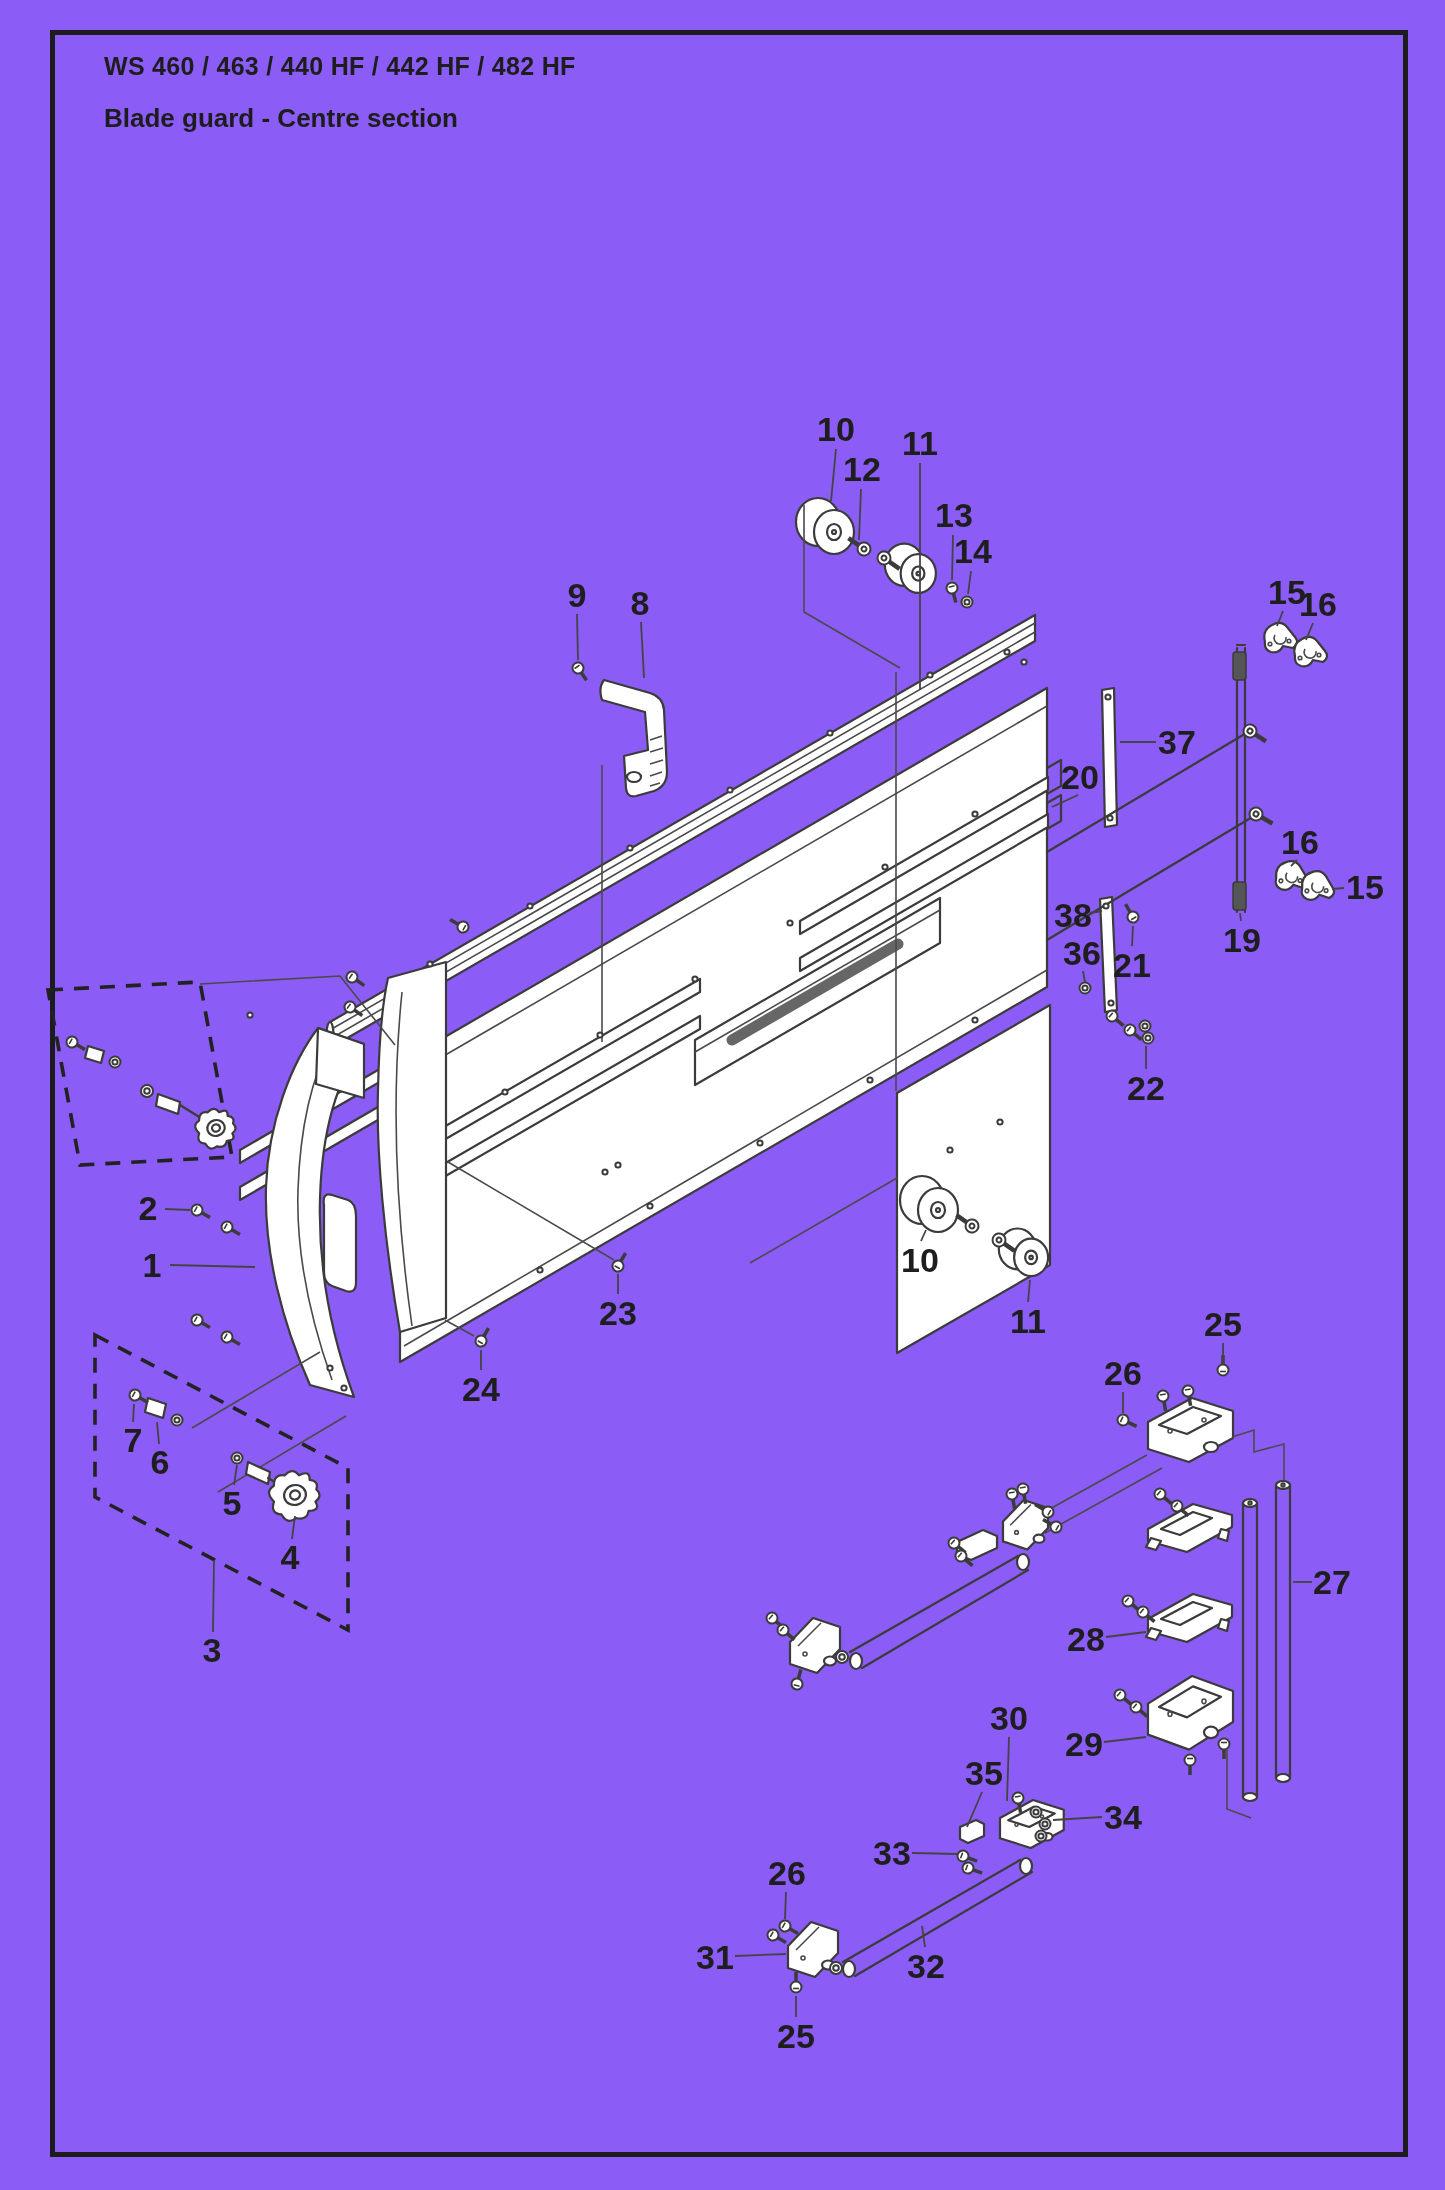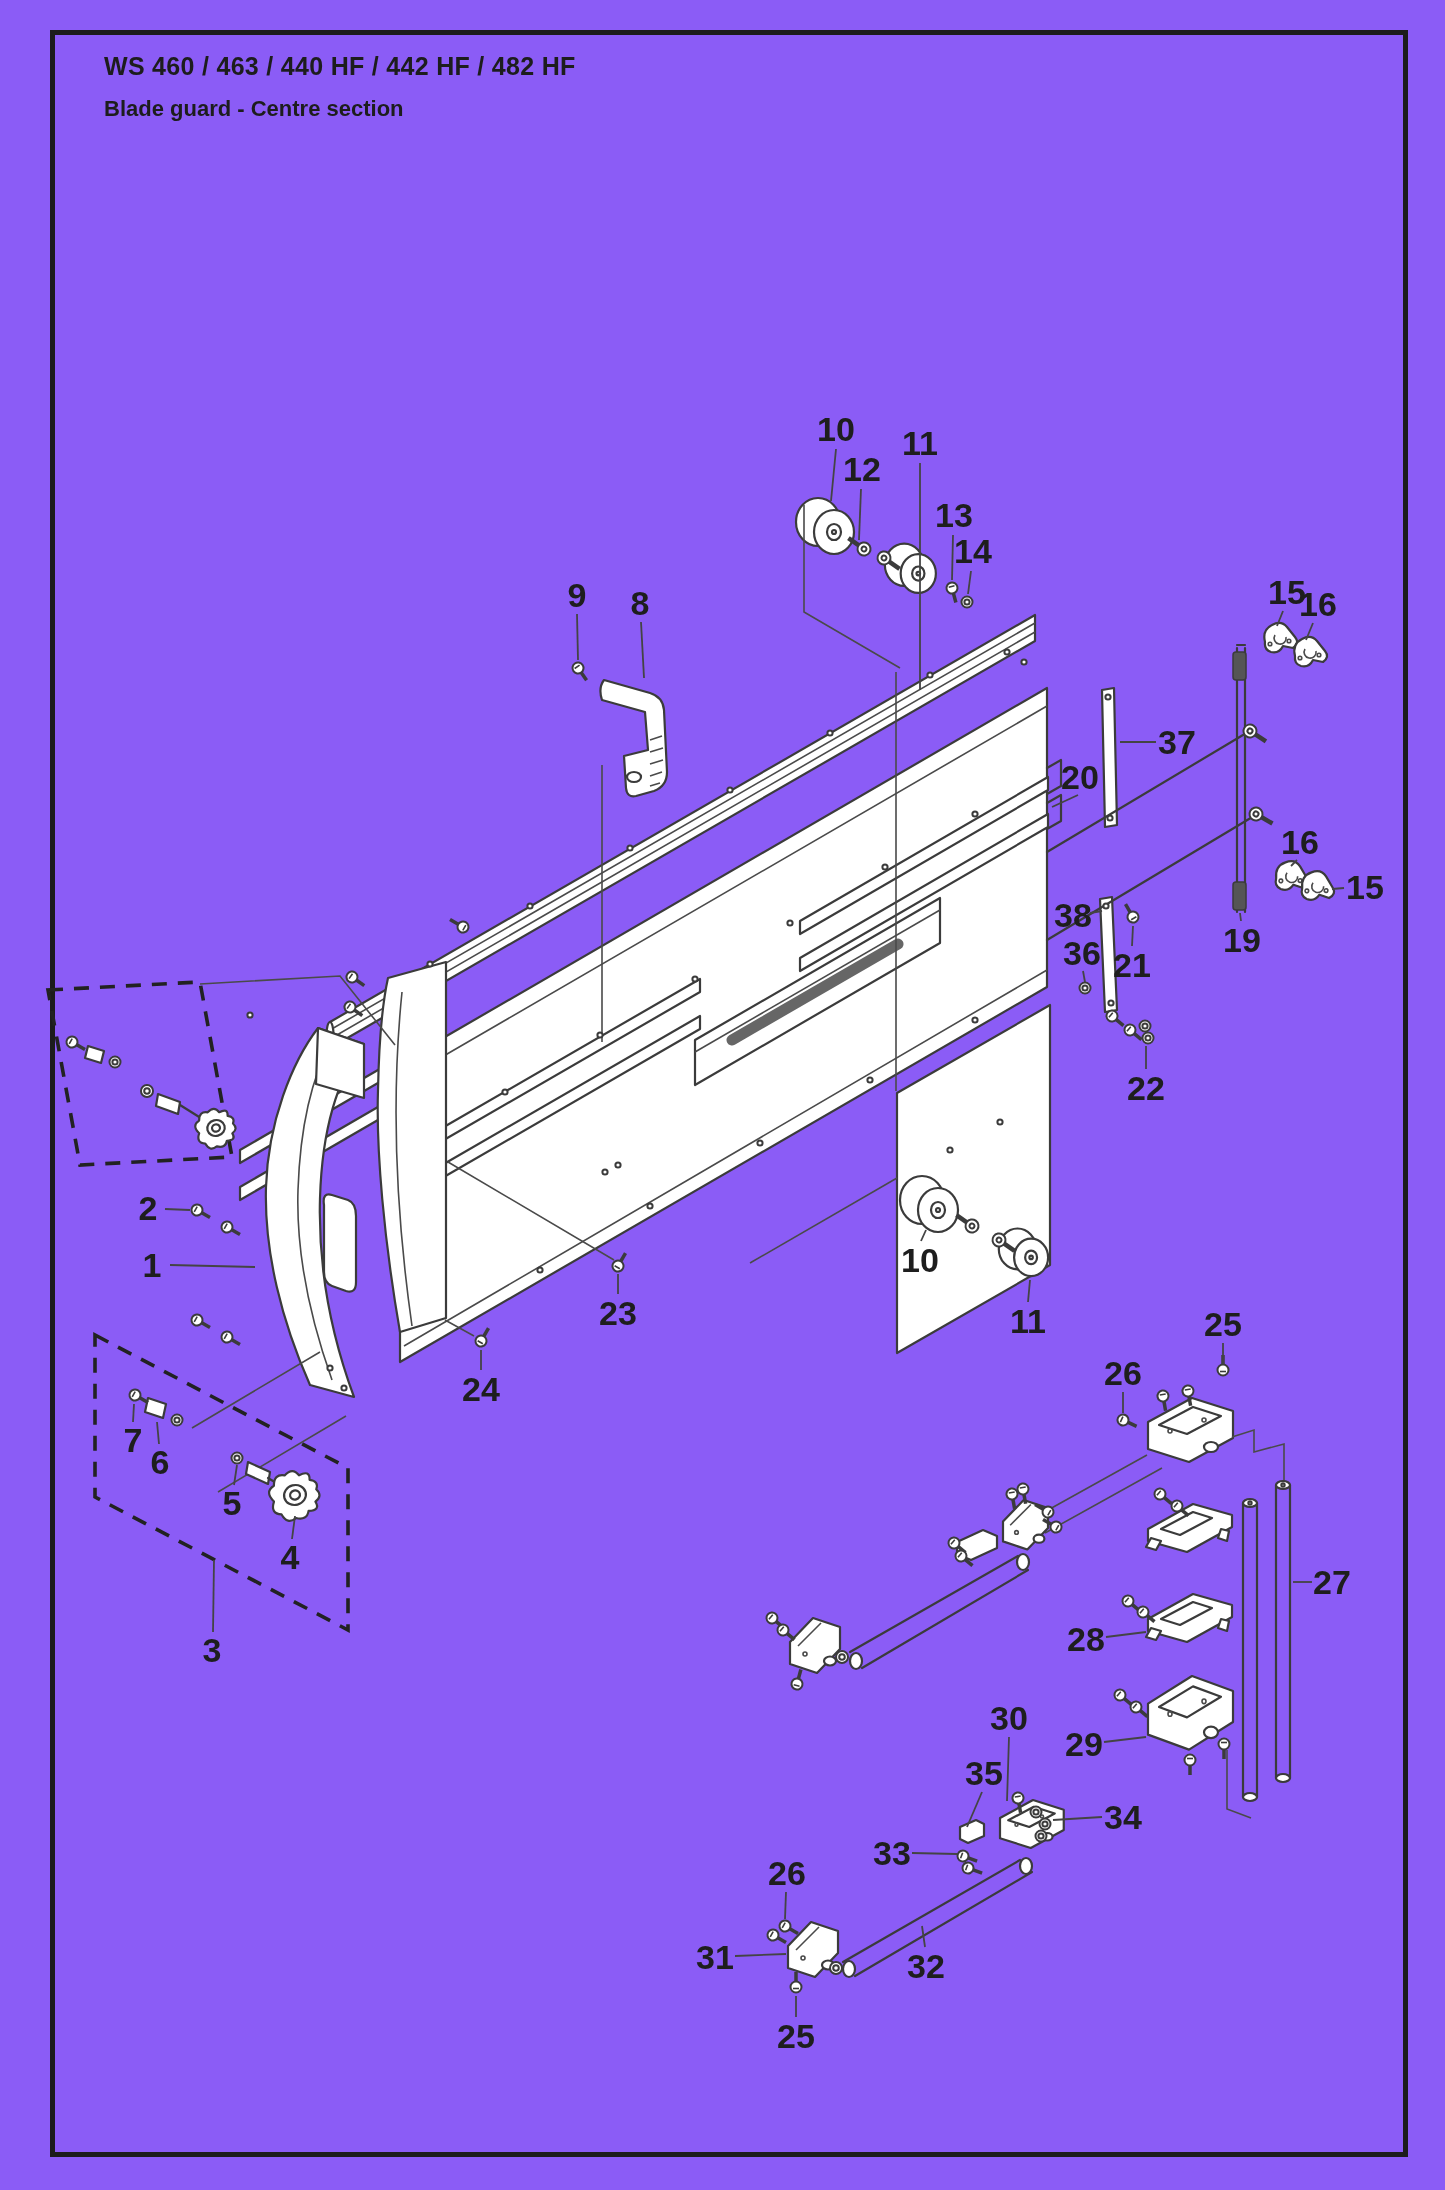--- a/index.html
+++ b/index.html
@@ -2,21 +2,21 @@
 <html><head>
 <meta charset="utf-8">
 <style>
   html,body{margin:0;padding:0;background:#ffffff;}
   .page{position:relative;width:1445px;height:2190px;background:#8b5cf6;overflow:hidden;
         font-family:"Liberation Sans",sans-serif;}
   .frame{position:absolute;left:50px;top:30px;width:1358px;height:2127px;
          border:5px solid #1c1c1c;box-sizing:border-box;}
   .title-block{position:absolute;left:104px;top:52px;color:#1d1d1d;}
   .title-line1{font-size:25px;font-weight:bold;letter-spacing:.3px;}
-  .title-line2{font-size:22px;font-weight:bold;margin-top:15px;}
+  .title-line2{font-size:26px;font-weight:bold;margin-top:22px;}
   svg{position:absolute;left:0;top:0;}
   svg *{vector-effect:non-scaling-stroke;}
   .ln{stroke:#3b3b3b;stroke-width:2.2;fill:none;stroke-linejoin:round;stroke-linecap:round;}
   .lnf{stroke:#3b3b3b;stroke-width:2.2;fill:#ffffff;stroke-linejoin:round;}
   .thin{stroke:#4a4a4a;stroke-width:1.6;fill:none;}
   .dash{stroke:#222;stroke-width:3.6;fill:none;stroke-dasharray:15 11;}
   .dark{fill:#555;stroke:#3b3b3b;stroke-width:1.5;}
   text.plbl{font-family:"Liberation Sans",sans-serif;font-weight:bold;font-size:34px;fill:#1e1e1e;}
 </style>
 </head>

